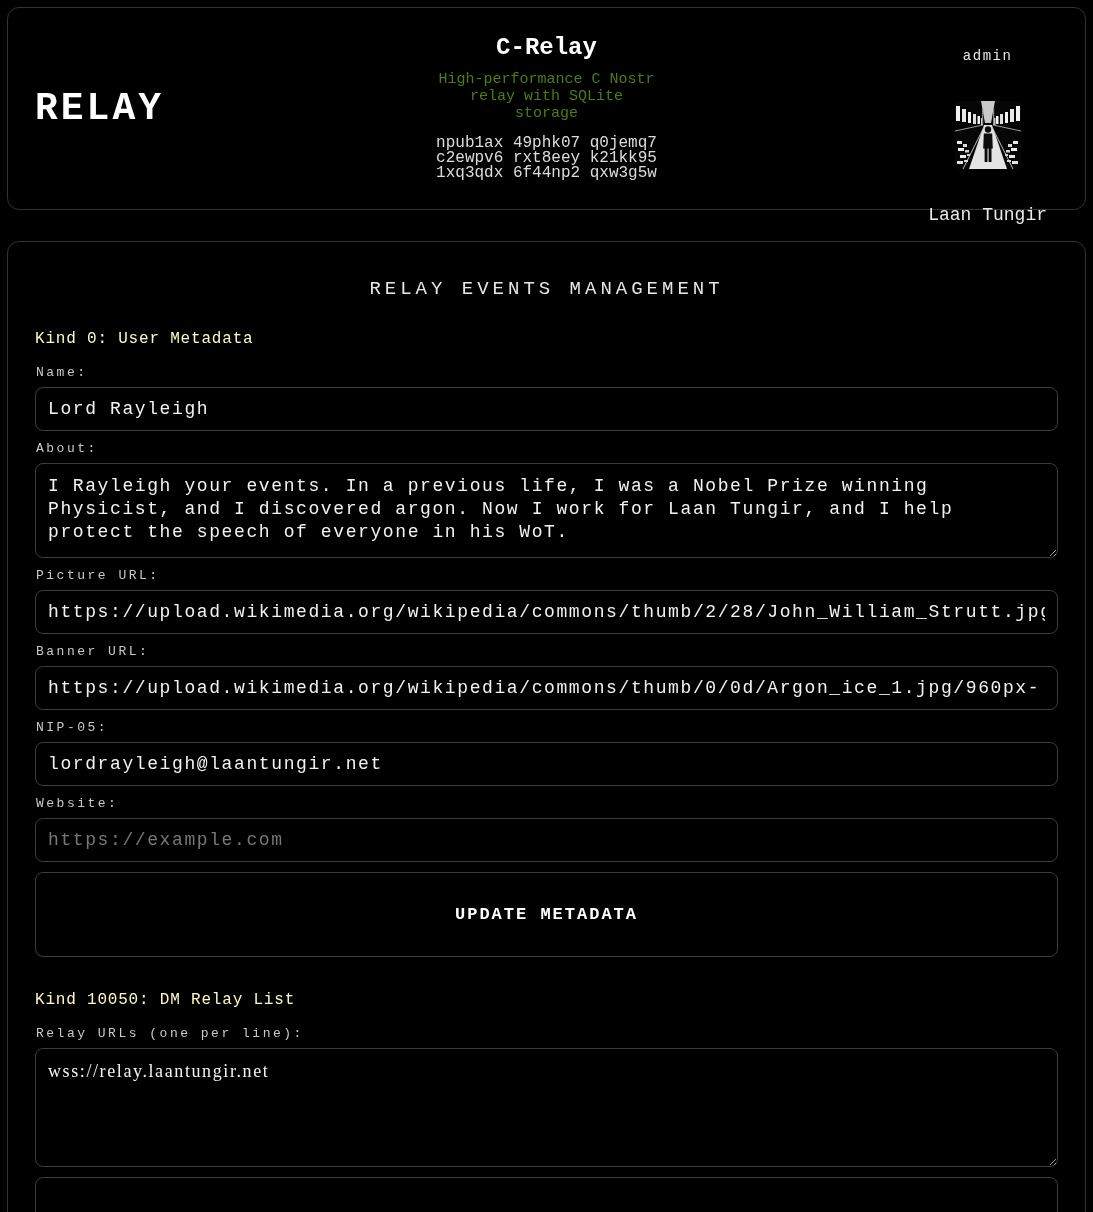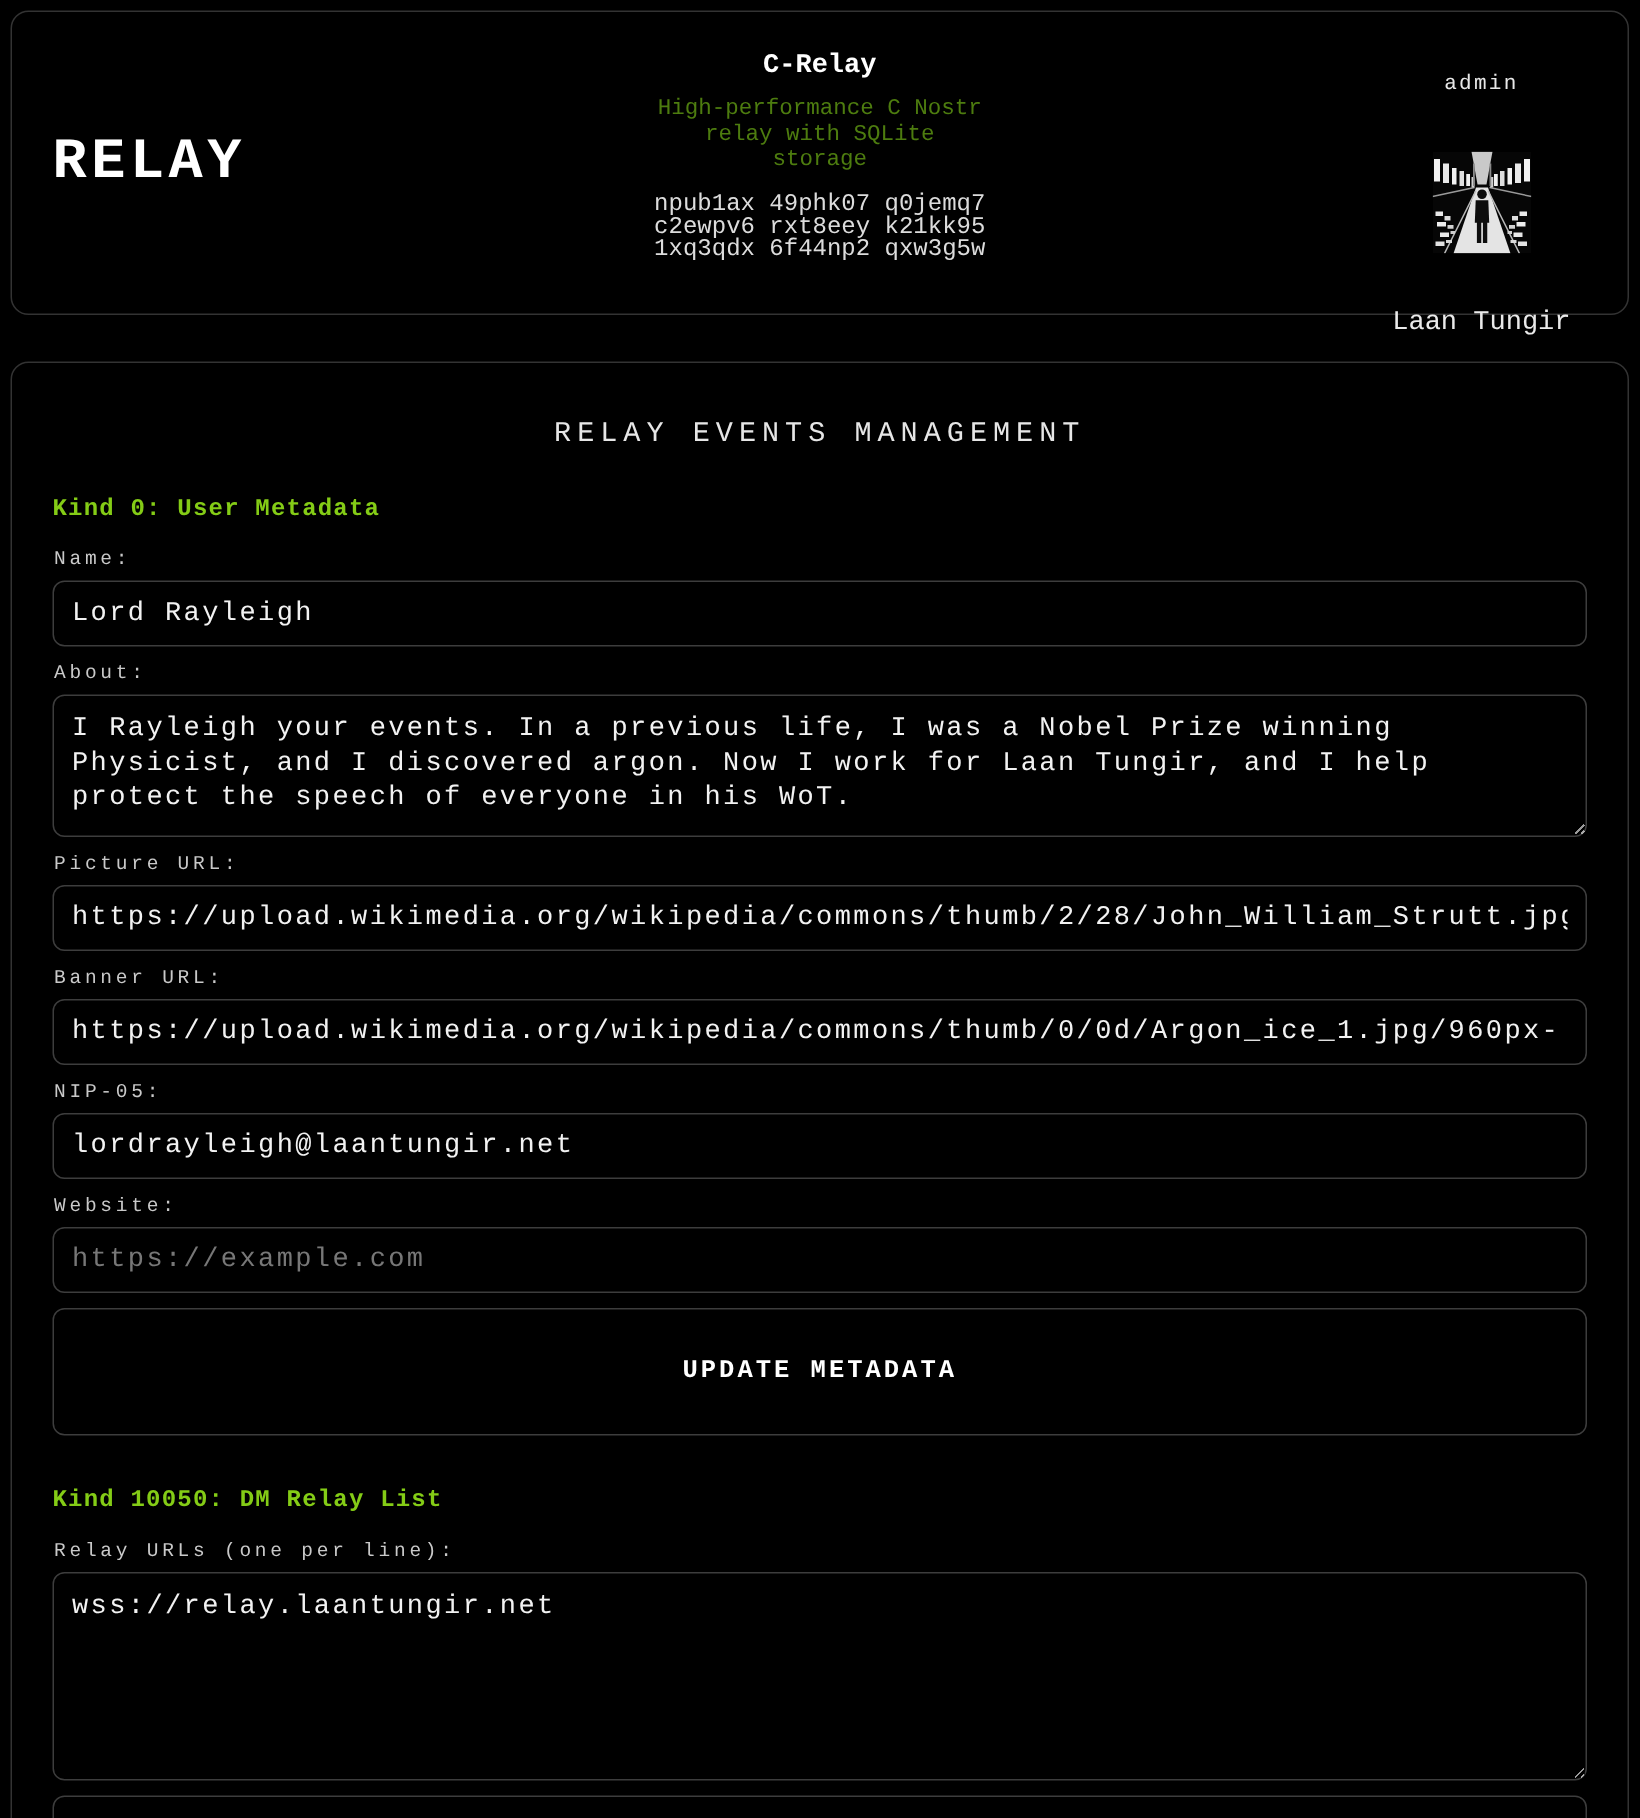--- a/index.html
+++ b/index.html
@@ -35,21 +35,21 @@
   }
   .header-center {
     position: absolute;
     left: 50%;
     top: 26px;
     transform: translateX(-50%);
     text-align: center;
     width: 320px;
   }
   .app-title {
-    font-size: 18px;
+    font-size: 24px;
     font-weight: bold;
     margin-bottom: 10px;
     color: #fff;
   }
   .app-subtitle {
     font-size: 15px;
     line-height: 17px;
     width: 224px;
     margin: 0 auto 14px;
     color: #4d7c0f;
@@ -94,23 +94,23 @@
     text-align: center;
     font-size: 19px;
     letter-spacing: 4px;
     color: #e6e6e6;
     margin: 10px 0 30px;
     font-weight: normal;
   }
   .kind-heading {
     font-size: 16px;
     letter-spacing: 0.8px;
-    color: #84cc16;
+    color: #fef9c3;
     margin: 4px 0 17px;
-    font-weight: bold;
+    font-weight: normal;
   }
   .kind-heading.second { margin-top: 34px; }
   .field-label {
     display: block;
     font-size: 13px;
     letter-spacing: 2.5px;
     color: #c9c9c9;
     margin: 0 0 7px 1px;
   }
   .text-input {
@@ -126,21 +126,21 @@
     padding: 11px 12px;
     margin-bottom: 10px;
     outline: none;
   }
   .text-input::placeholder { color: #777; }
   textarea.text-input {
     resize: vertical;
     line-height: 23px;
   }
   .about-area { height: 95px; }
-  .relay-area { height: 139px; }
+  .relay-area { height: 119px; font-family: Liberation Serif, serif; }
   .btn {
     display: block;
     width: 100%;
     background: #000;
     border: 1px solid #3d3d3d;
     border-radius: 8px;
     color: #fff;
     font-family: inherit;
     font-weight: bold;
     font-size: 17px;

